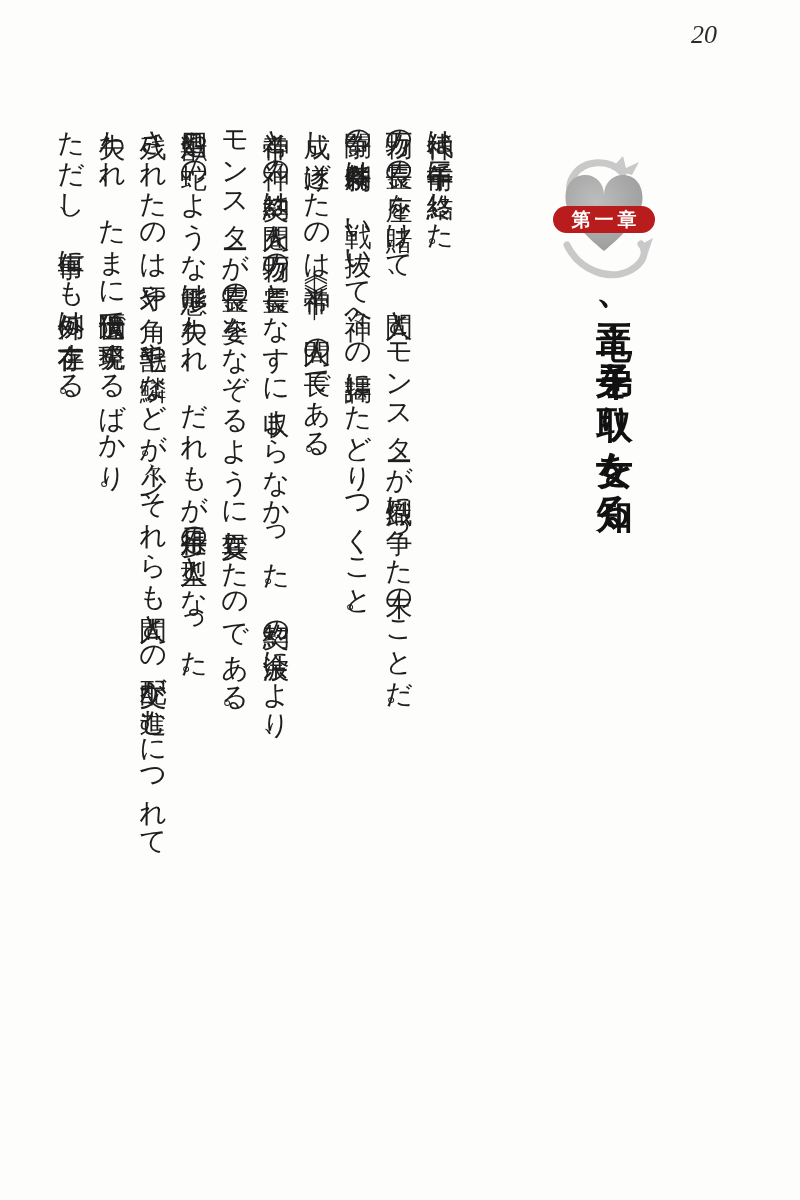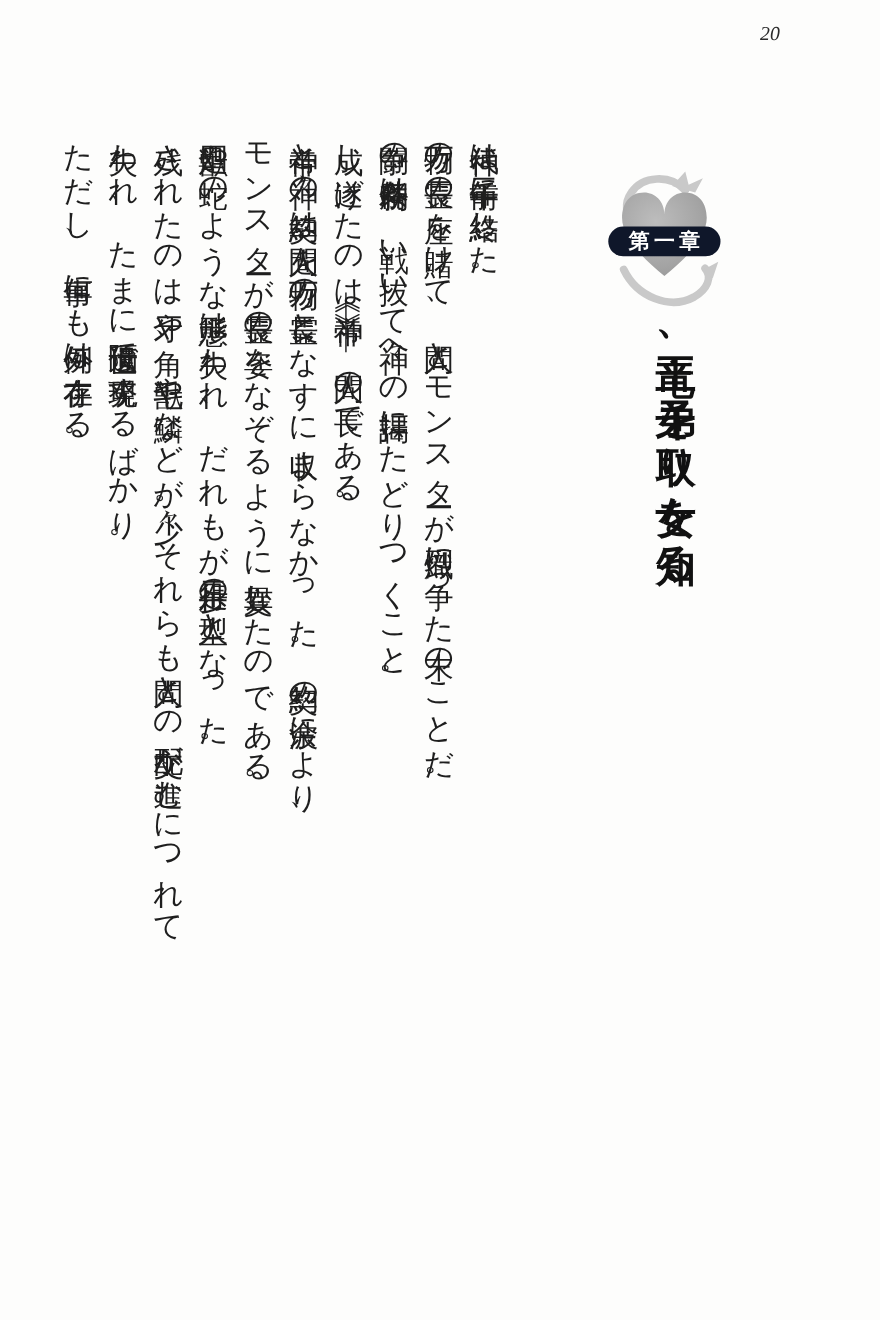--- a/index.html
+++ b/index.html
@@ -14,40 +14,40 @@
     margin: 0 auto;
     background: #fdfdfc;
     overflow: hidden;
     font-family: "Liberation Serif", "DejaVu Serif", serif;
     color: #1e1e1e;
   }
   .page-number {
     position: absolute;
     left: 691px;
     top: 20px;
-    font-size: 18px;
+    font-size: 26px;
     font-style: italic;
     font-family: "Liberation Serif", "DejaVu Serif", serif;
     color: #2a2a2a;
   }
   .emblem {
     position: absolute;
     left: 551px;
     top: 153px;
     width: 106px;
     height: 142px;
   }
   .emblem svg { display: block; }
   .emblem-band {
     position: absolute;
     left: 2px;
     top: 53px;
     width: 102px;
     height: 27px;
-    background: #0f172a;
+    background: #b91c1c;
     border-radius: 14px;
     display: flex;
     align-items: center;
     justify-content: center;
   }
   .emblem-band span {
     color: #ffffff;
     font-family: "Liberation Sans", "DejaVu Sans", sans-serif;
     font-weight: bold;
     font-size: 19px;

